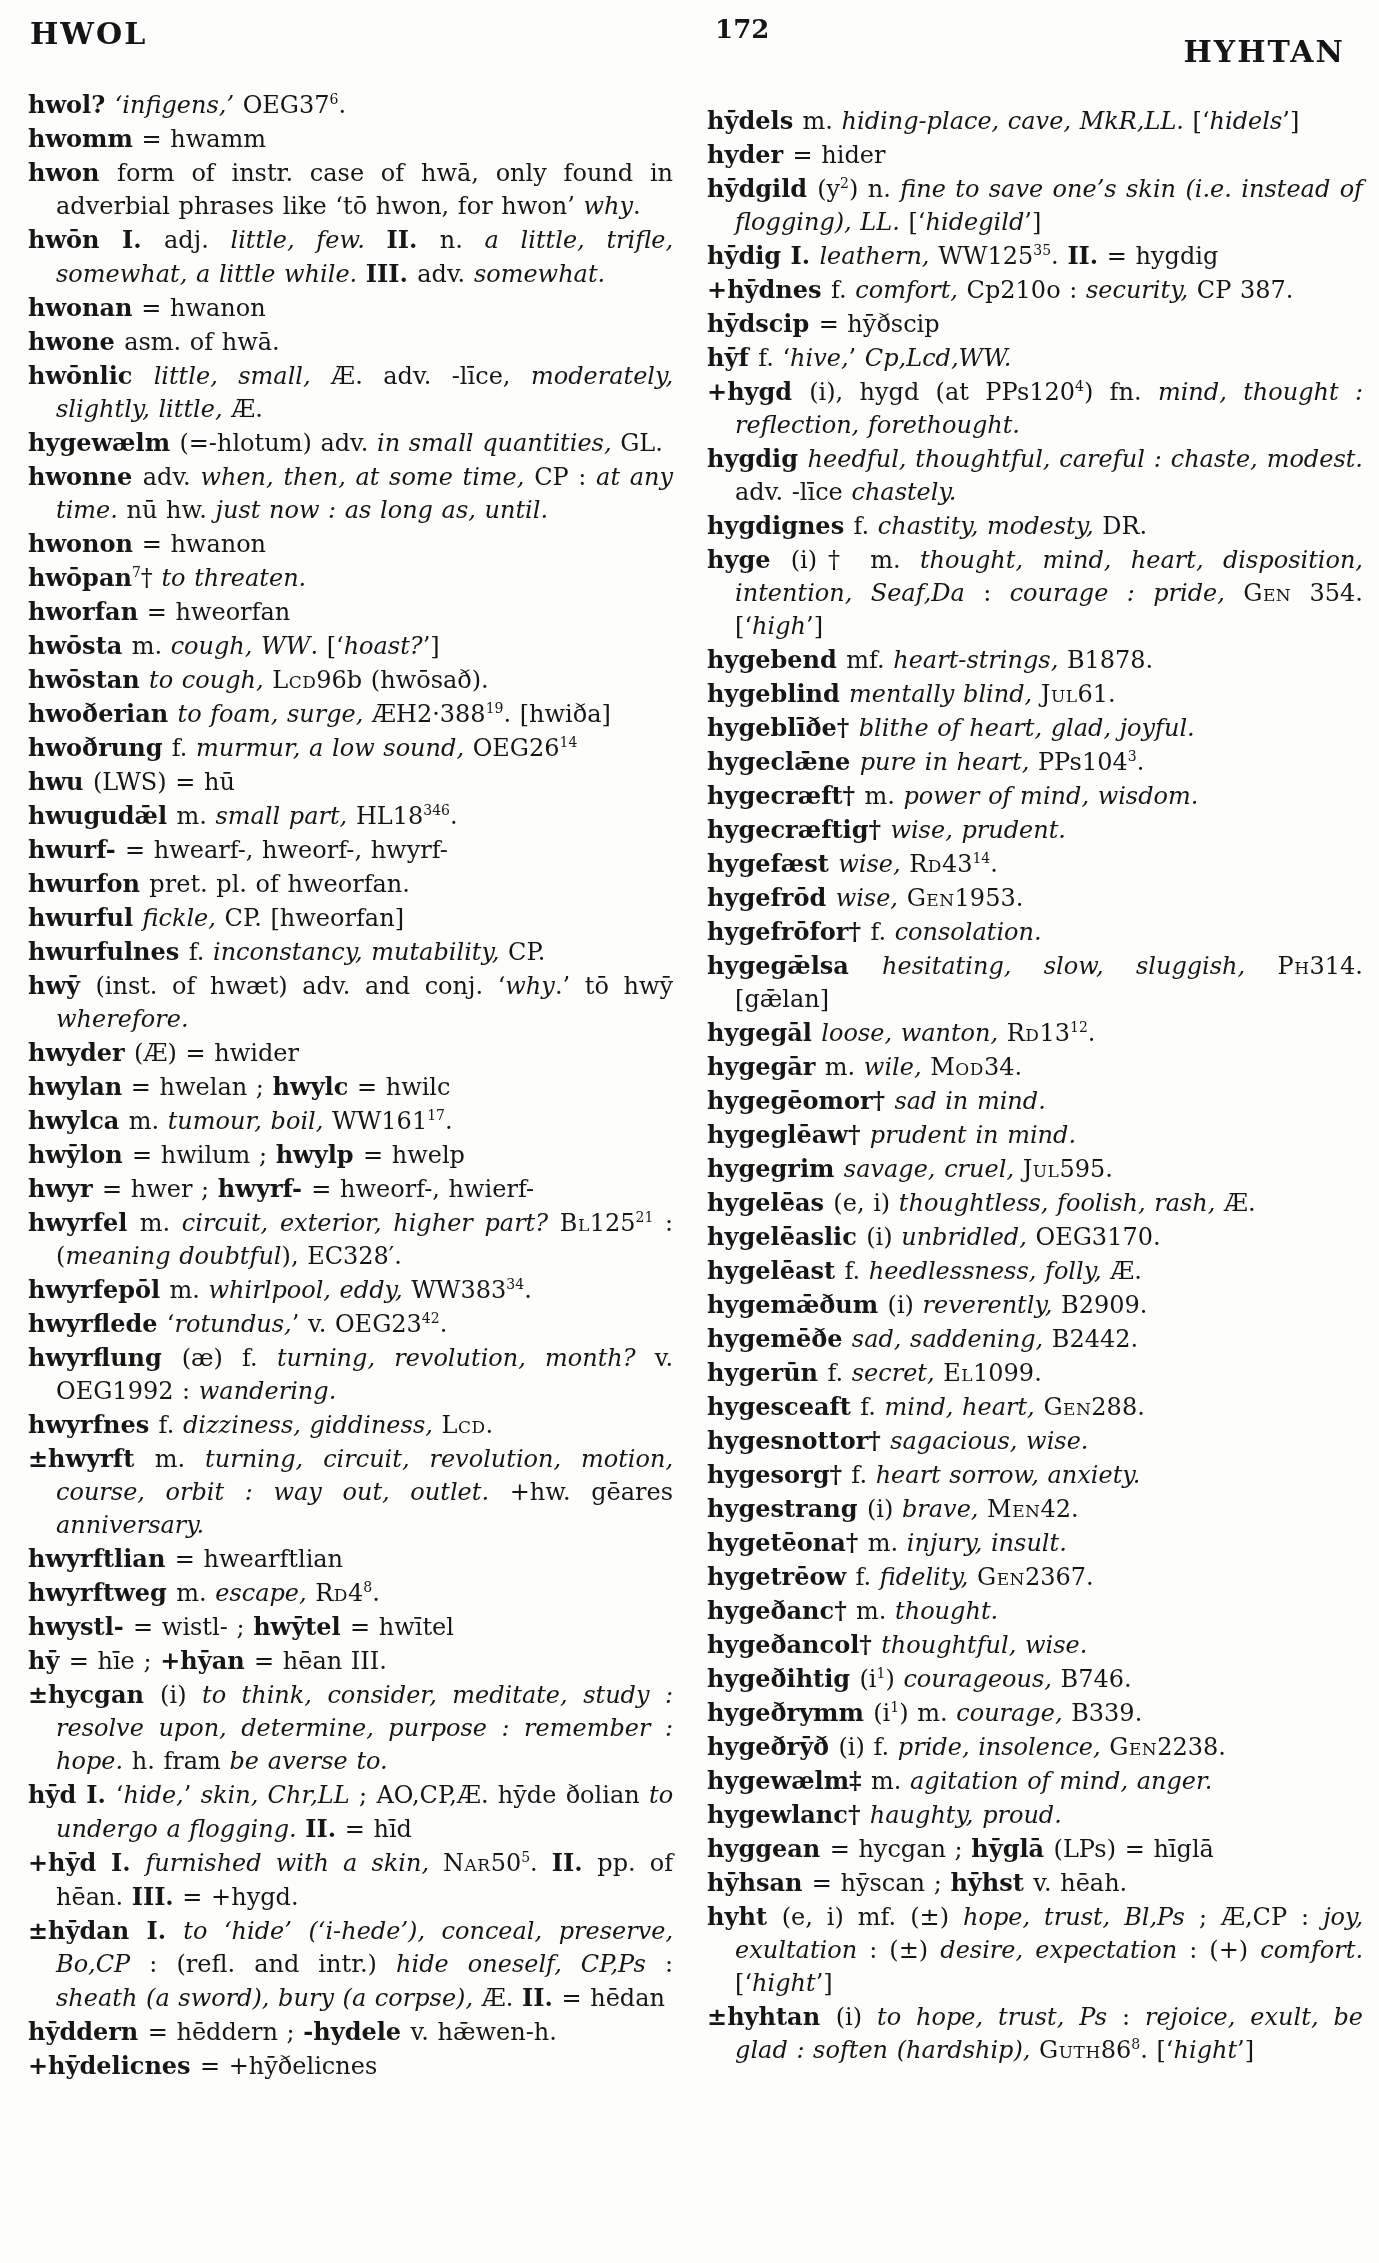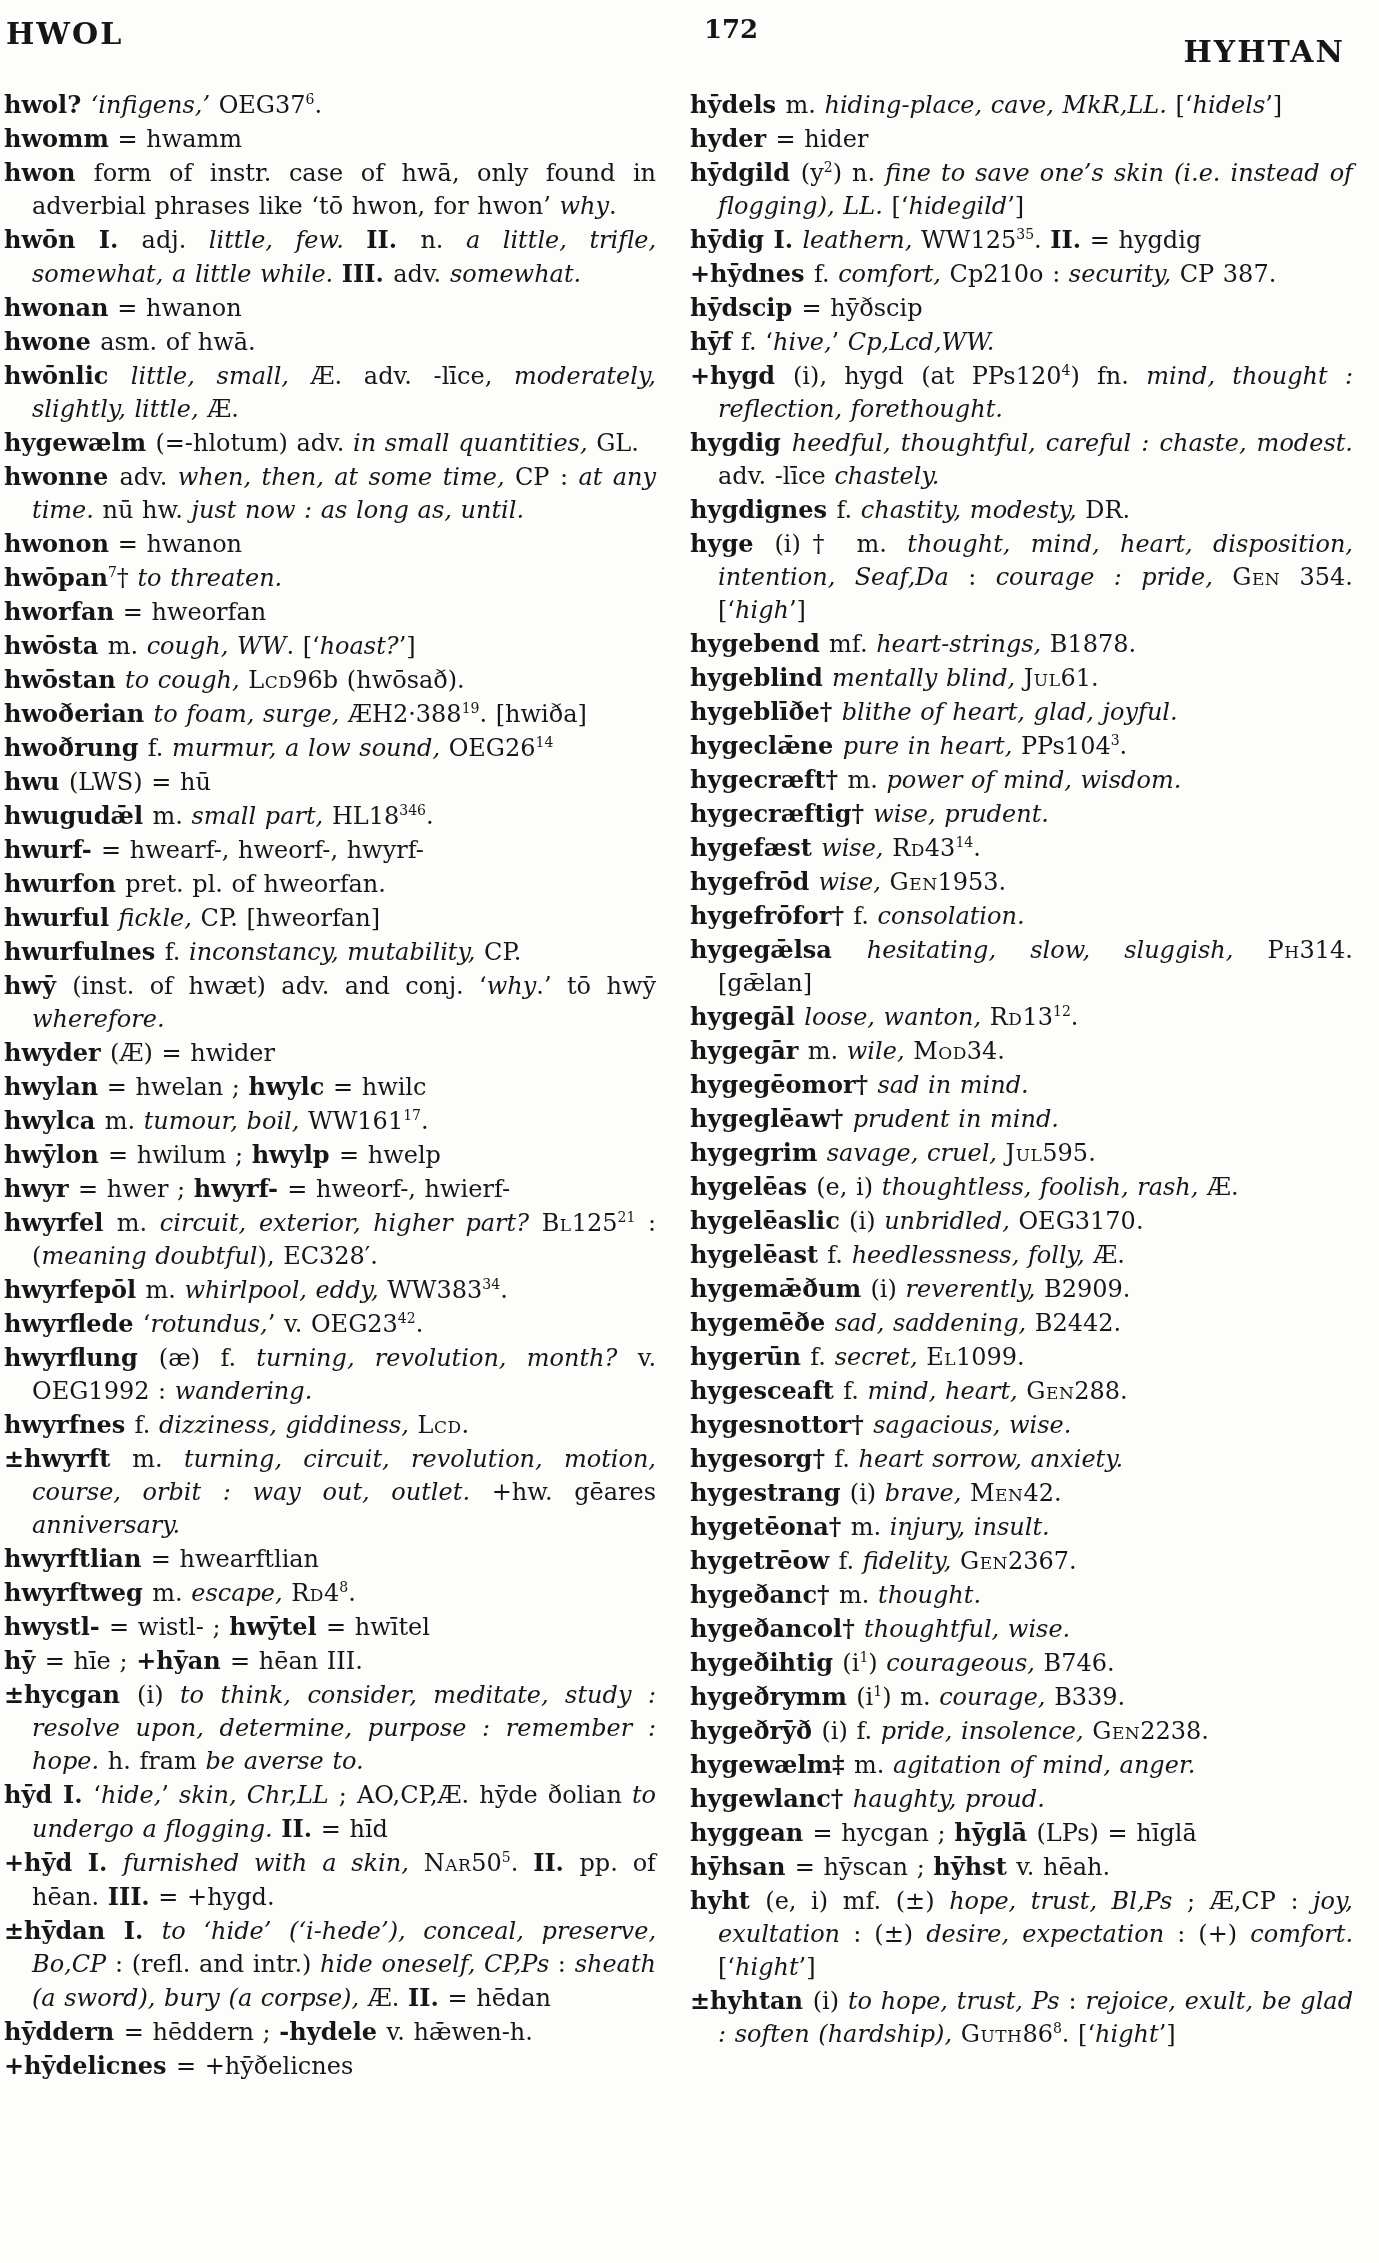--- a/index.html
+++ b/index.html
@@ -5,21 +5,21 @@
   html, body { margin: 0; padding: 0; background: #e8e6e0; }
   .page {
     position: relative;
     width: 1379px;
     height: 2263px;
     margin: 0 auto;
     background: #fdfdfb;
     color: #161616;
     font-family: "DejaVu Serif", "Liberation Serif", serif;
     box-sizing: border-box;
-    padding: 10px 16px 0 4px;
+    padding: 10px 16px 0 28px;
     overflow: hidden;
   }
   .page-header {
     position: relative;
     height: 62px;
   }
   .running-head {
     font-weight: bold;
     font-size: 30px;
     letter-spacing: 2px;
@@ -32,20 +32,21 @@
     left: 53.5%;
     top: 4px;
     transform: translateX(-50%);
     font-weight: bold;
     font-size: 26px;
   }
   .columns {
     display: flex;
     gap: 34px;
     margin-top: 16px;
+    align-items: center;
   }
   .column { box-sizing: border-box; }
   .column-left  { width: 652px; }
   .column-right { width: 663px; }
   .entry {
     margin: 0;
     padding-left: 28px;
     text-indent: -28px;
     font-size: 24px;
     line-height: 33px;

